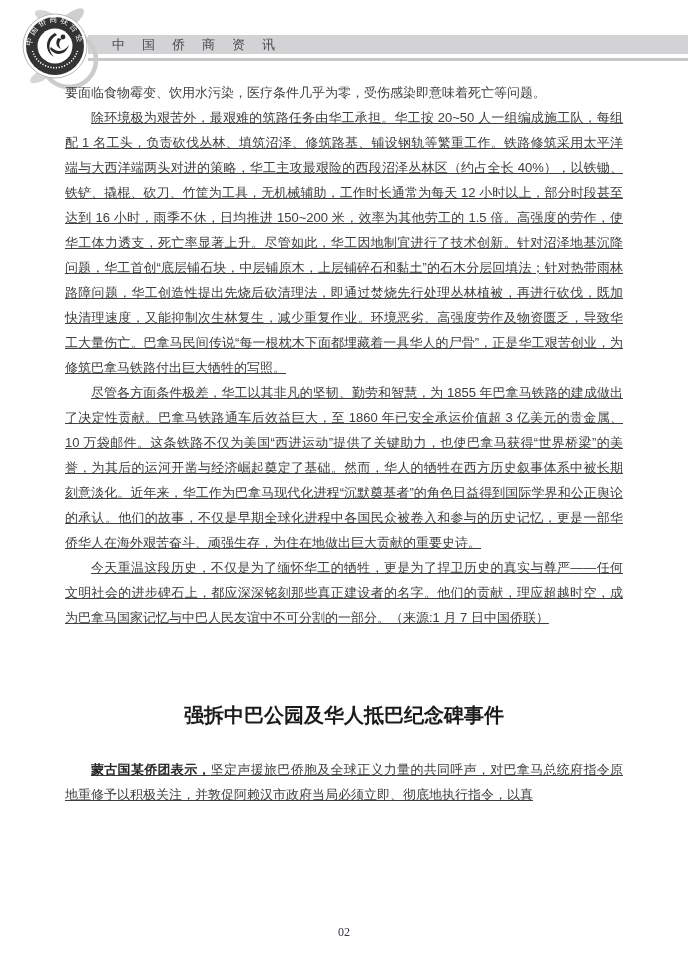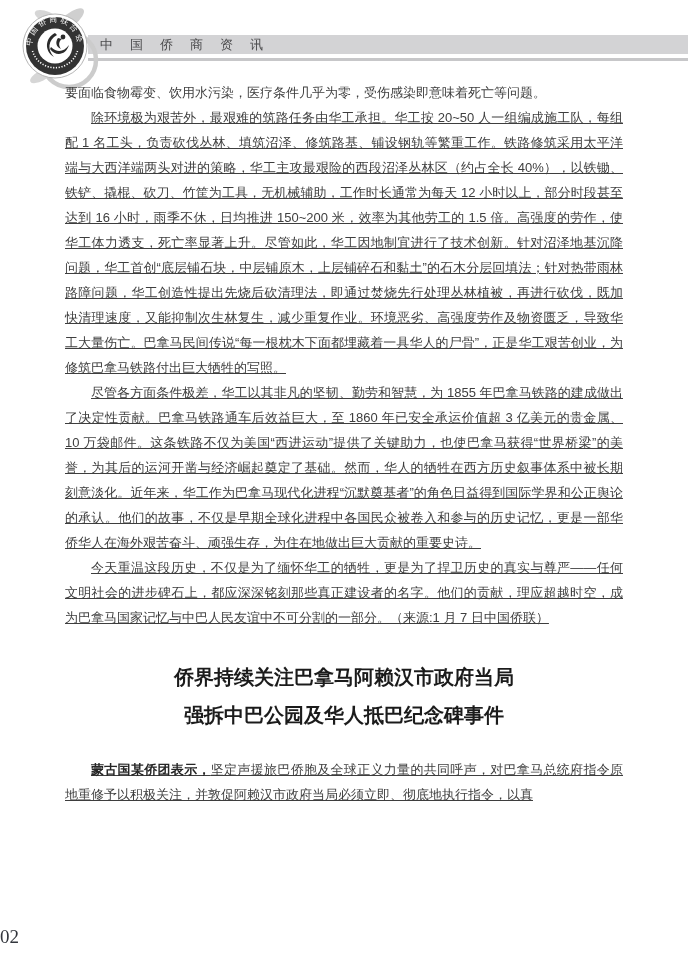--- a/index.html
+++ b/index.html
@@ -10,21 +10,21 @@
     font-family:"Liberation Sans","DejaVu Sans",sans-serif;
     overflow:hidden;
   }
   
   .header { position:absolute; left:0; top:0; width:688px; height:90px; }
   .header-bar {
     position:absolute; left:88px; right:0; top:35px; height:19px;
     background:#d3d3d5;
   }
   .masthead {
-    position:absolute; left:100px; top:35px; height:26px;
+    position:absolute; left:112px; top:35px; height:26px;
     line-height:19px; font-size:13px; color:#4b4b4d;
     letter-spacing:17px; white-space:nowrap;text-align:center;
   }
   .header-rule {
     position:absolute; left:88px; right:0; top:58px; height:3px;
     background:#c7c7c9;
   }
   .logo-wrap { position:absolute; left:14px; top:4px; width:92px; height:92px; }
   
   .content { position:absolute; left:65px; top:80px; width:558px; }
@@ -38,24 +38,24 @@
     font-weight:bold; text-align:center; color:#1d1d1d;
   }
   .article-title {
     margin:28px 30px 23px 30px;
     font-size:20px; line-height:38px;
     font-weight:bold; text-align:center; color:#1b1b1b;
   }
   .lead-bold { font-weight:bold; color:#262626; }
   
   .page-number {
-    position:absolute; left:0; bottom:23px; width:100%;
-    text-align:left;
+    position:absolute; left:0; bottom:31px; width:100%;
+    text-align:center;
     font-family:"Liberation Serif","DejaVu Serif",serif;
-    font-size:19px; color:#33363d;
+    font-size:12px; color:#33363d;
   }
 </style>
 </head>
 <body>
 
 <div class="page">
 
   <div class="header">
     <div class="header-bar"></div>
     <div class="masthead">中国侨商资讯</div>
@@ -96,21 +96,21 @@
     <p>要面临食物霉变、饮用水污染，医疗条件几乎为零，受伤感染即意味着死亡等问题。</p>
 
     <p class="indent">除环境极为艰苦外，最艰难的筑路任务由华工承担。华工按 20~50 人一组编成施工队，每组配 1 名工头，负责砍伐丛林、填筑沼泽、修筑路基、铺设钢轨等繁重工作。铁路修筑采用太平洋端与大西洋端两头对进的策略，华工主攻最艰险的西段沼泽丛林区（约占全长 40%），以铁锄、铁铲、撬棍、砍刀、竹筐为工具，无机械辅助，工作时长通常为每天 12 小时以上，部分时段甚至达到 16 小时，雨季不休，日均推进 150~200 米，效率为其他劳工的 1.5 倍。高强度的劳作，使华工体力透支，死亡率显著上升。尽管如此，华工因地制宜进行了技术创新。针对沼泽地基沉降问题，华工首创“底层铺石块，中层铺原木，上层铺碎石和黏土”的石木分层回填法；针对热带雨林路障问题，华工创造性提出先烧后砍清理法，即通过焚烧先行处理丛林植被，再进行砍伐，既加快清理速度，又能抑制次生林复生，减少重复作业。环境恶劣、高强度劳作及物资匮乏，导致华工大量伤亡。巴拿马民间传说“每一根枕木下面都埋藏着一具华人的尸骨”，正是华工艰苦创业，为修筑巴拿马铁路付出巨大牺牲的写照。</p>
 
 
     <p class="indent">尽管各方面条件极差，华工以其非凡的坚韧、勤劳和智慧，为 1855 年巴拿马铁路的建成做出了决定性贡献。巴拿马铁路通车后效益巨大，至 1860 年已安全承运价值超 3 亿美元的贵金属、10 万袋邮件。这条铁路不仅为美国“西进运动”提供了关键助力，也使巴拿马获得“世界桥梁”的美誉，为其后的运河开凿与经济崛起奠定了基础。然而，华人的牺牲在西方历史叙事体系中被长期刻意淡化。近年来，华工作为巴拿马现代化进程“沉默奠基者”的角色日益得到国际学界和公正舆论的承认。他们的故事，不仅是早期全球化进程中各国民众被卷入和参与的历史记忆，更是一部华侨华人在海外艰苦奋斗、顽强生存，为住在地做出巨大贡献的重要史诗。</p>
 
     <p class="indent">今天重温这段历史，不仅是为了缅怀华工的牺牲，更是为了捍卫历史的真实与尊严——任何文明社会的进步碑石上，都应深深铭刻那些真正建设者的名字。他们的贡献，理应超越时空，成为巴拿马国家记忆与中巴人民友谊中不可分割的一部分。（来源:1 月 7 日中国侨联）</p>
 
     <h2 class="article-title">
-      <span>侨界持续关注巴拿马阿赖汉市政府当局</span><br>
+      <br>
       <span>强拆中巴公园及华人抵巴纪念碑事件</span>
     </h2>
 
 
     <p class="indent"><span class="lead-bold">蒙古国某侨团表示，</span><span>坚定声援旅巴侨胞及全球正义力量的共同呼声，对巴拿马总统府指令原地重修予以积极关注，并敦促阿赖汉市政府当局必须立即、彻底地执行指令，以真</span></p>
 
   </div>
 
   <div class="page-number">02</div>
 

